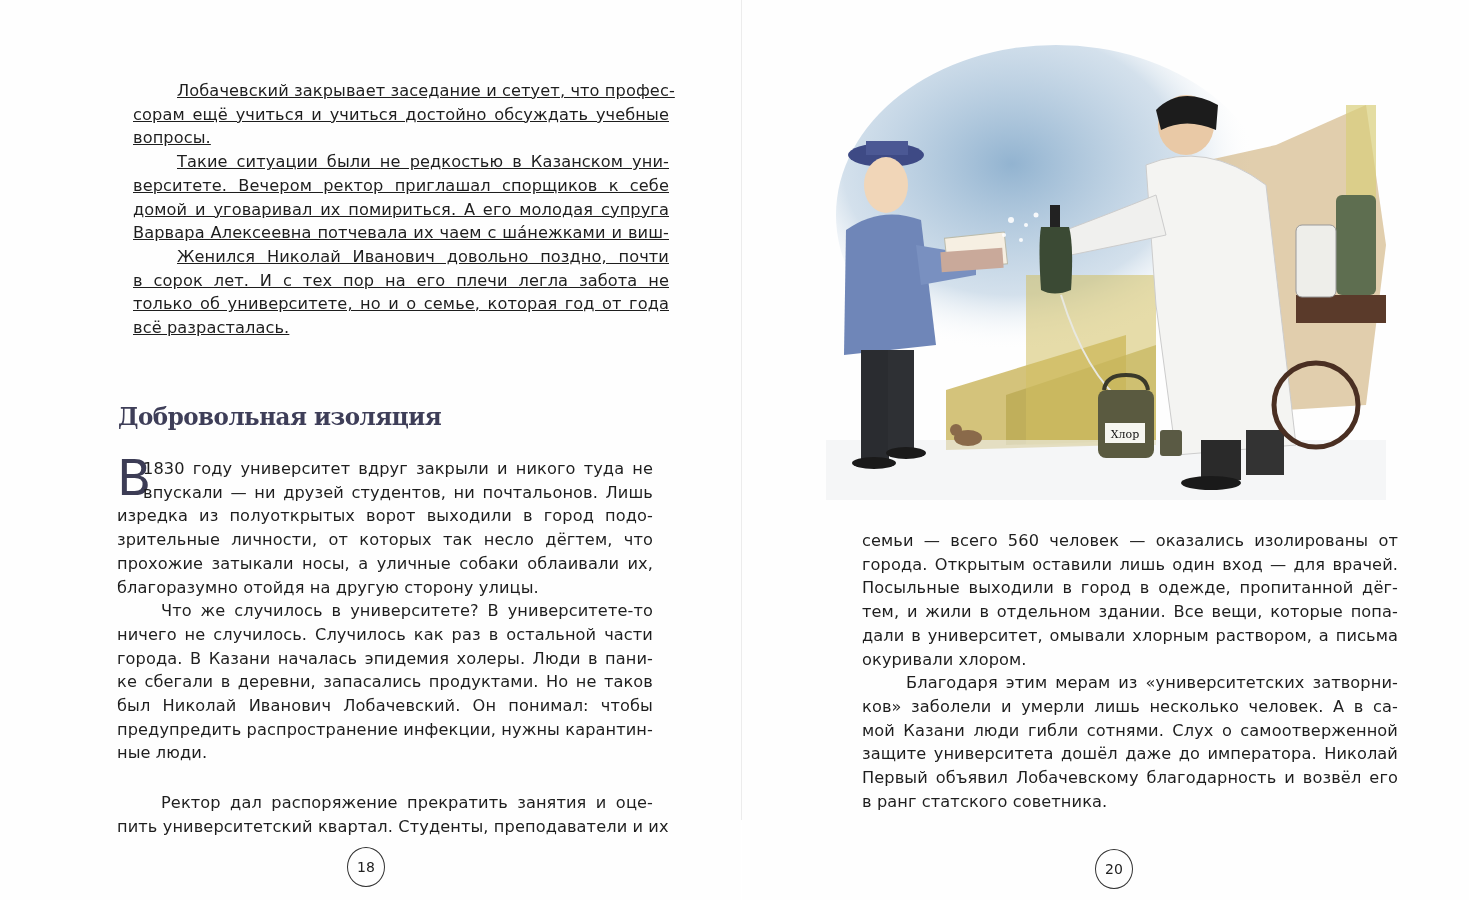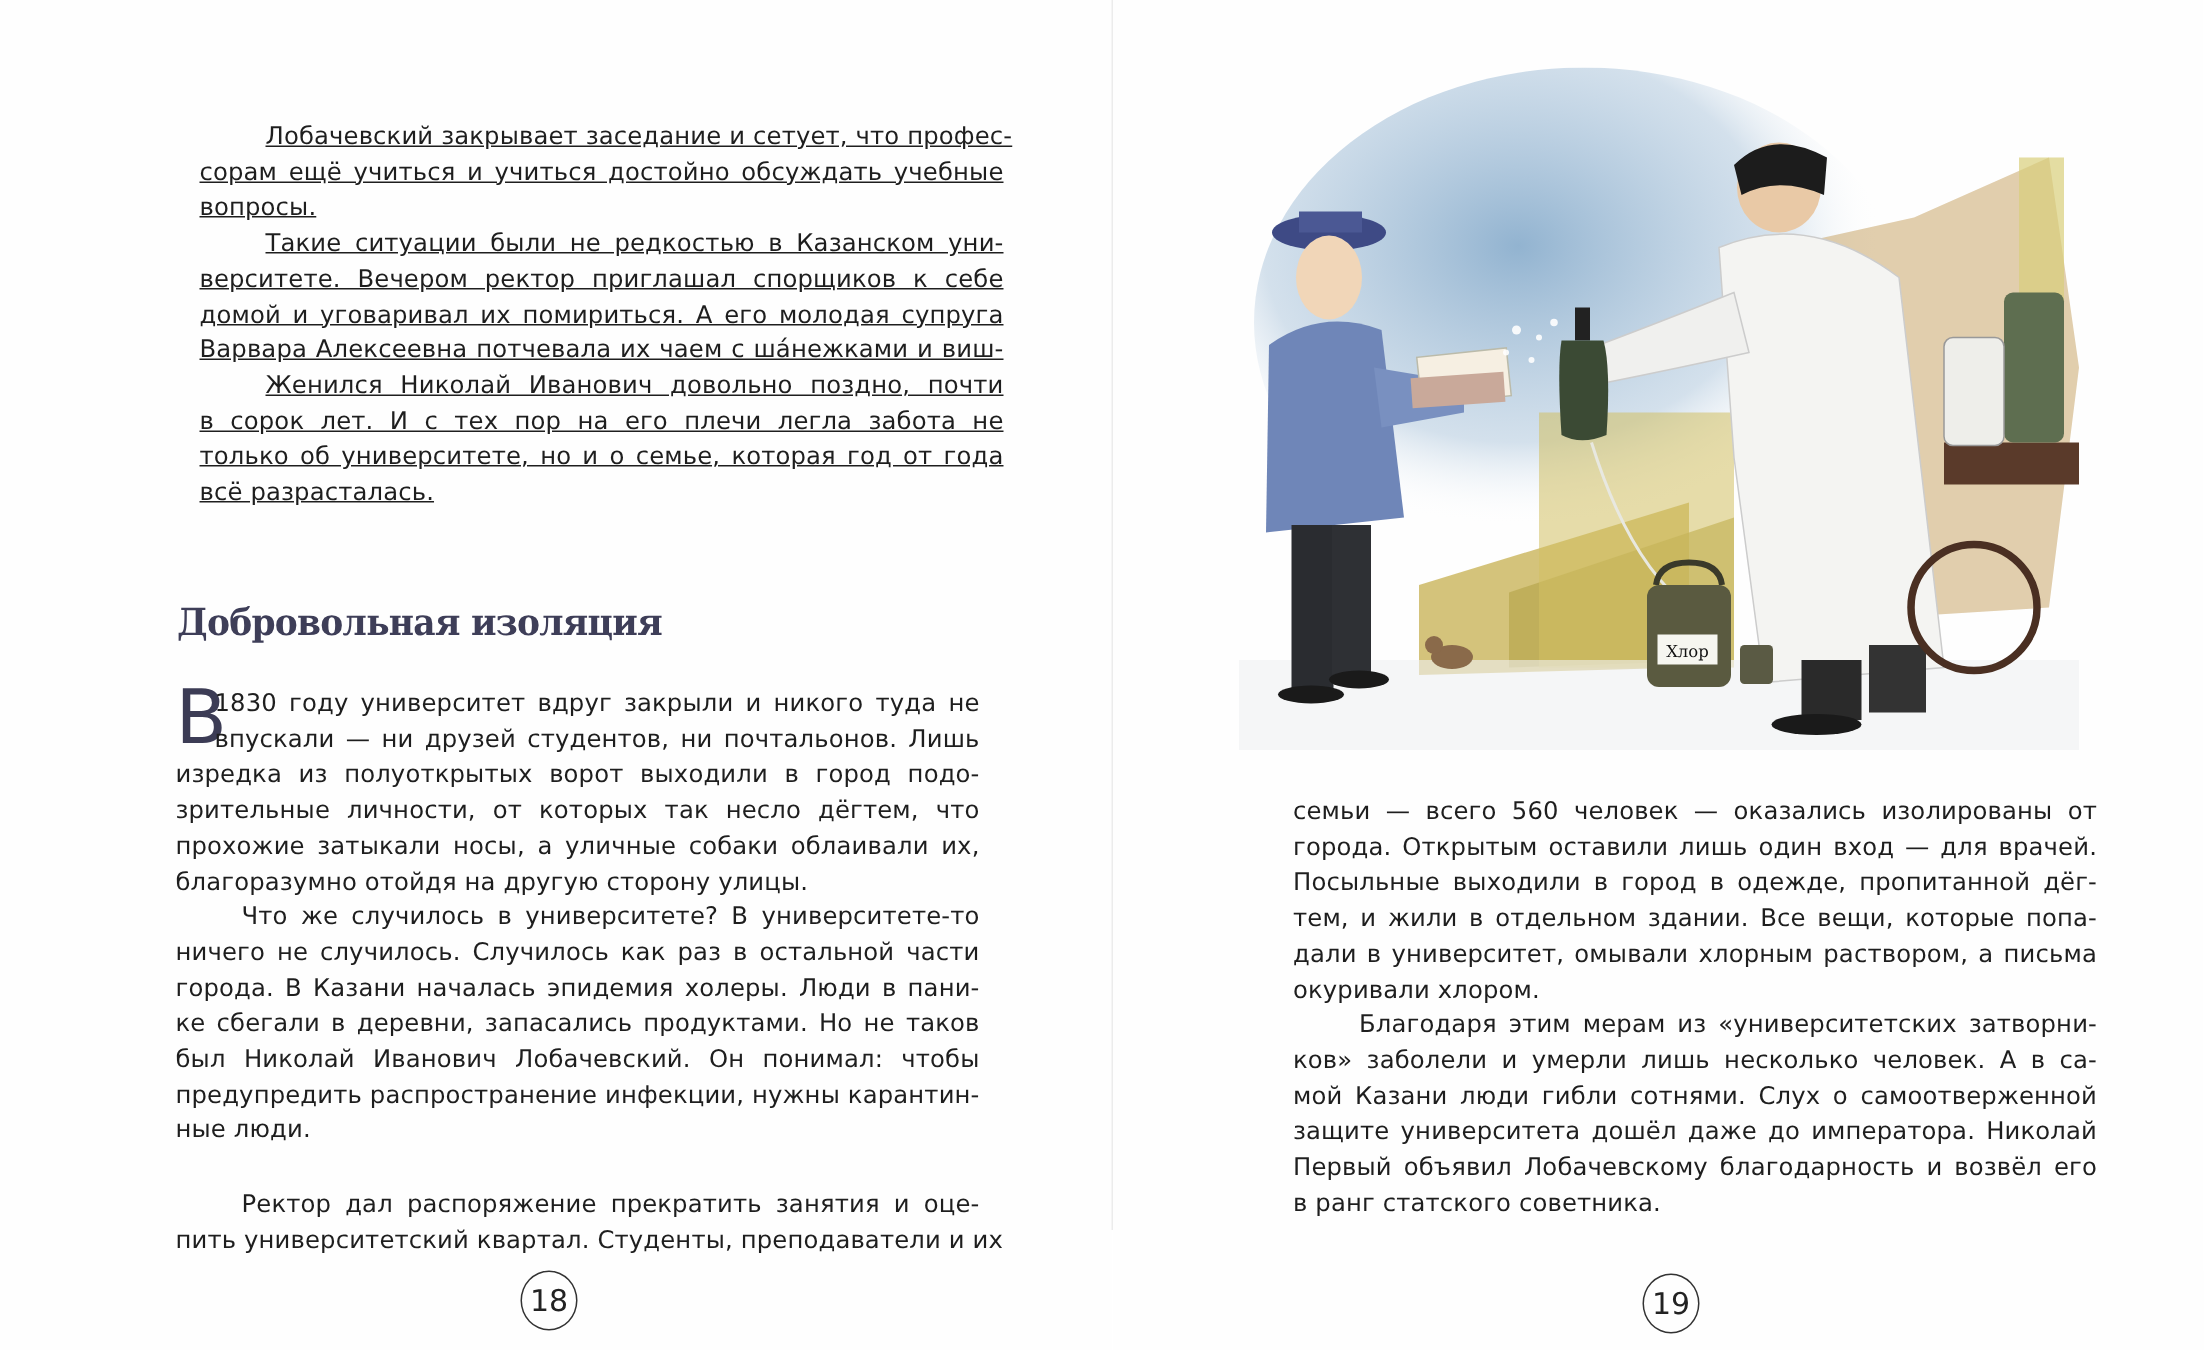--- a/index.html
+++ b/index.html
@@ -41,21 +41,21 @@
   .drop-cap {
     position:absolute; left:117px; top:456px;
     font-size:50px; line-height:44px;
     color:#3c3c55; font-family:"DejaVu Sans", sans-serif;
     font-weight:normal;
   }
 
   .page-number {
     position:absolute; width:36px; height:38px; border:1.6px solid #333;
     border-radius:50%; display:flex; align-items:center; justify-content:center;
-    font-size:20px; color:#222;
+    font-size:14px; color:#222;
   }
   #page-num-left { left:347px; top:847px; }
   #page-num-right { left:1095px; top:849px; }
 
   .illustration { position:absolute; left:826px; top:45px; width:570px; height:460px; }
 </style>
 </head>
 <body>
 
 <div class="spread">
@@ -203,15 +203,15 @@
         <span class="line" style="padding-left: 44px;">Благодаря этим мерам из «университетских затворни-</span>
         <span class="line">ков» заболели и умерли лишь несколько человек. А в са-</span>
         <span class="line">мой Казани люди гибли сотнями. Слух о самоотверженной</span>
         <span class="line">защите университета дошёл даже до императора. Николай</span>
         <span class="line">Первый объявил Лобачевскому благодарность и возвёл его</span>
         <span class="line last">в ранг статского советника.</span>
       </p>
     </div>
 
   <div class="page-number" id="page-num-right">
-    <span>19</span>
+    <span>20</span>
   </div>
 </div>
 
 </body></html>

